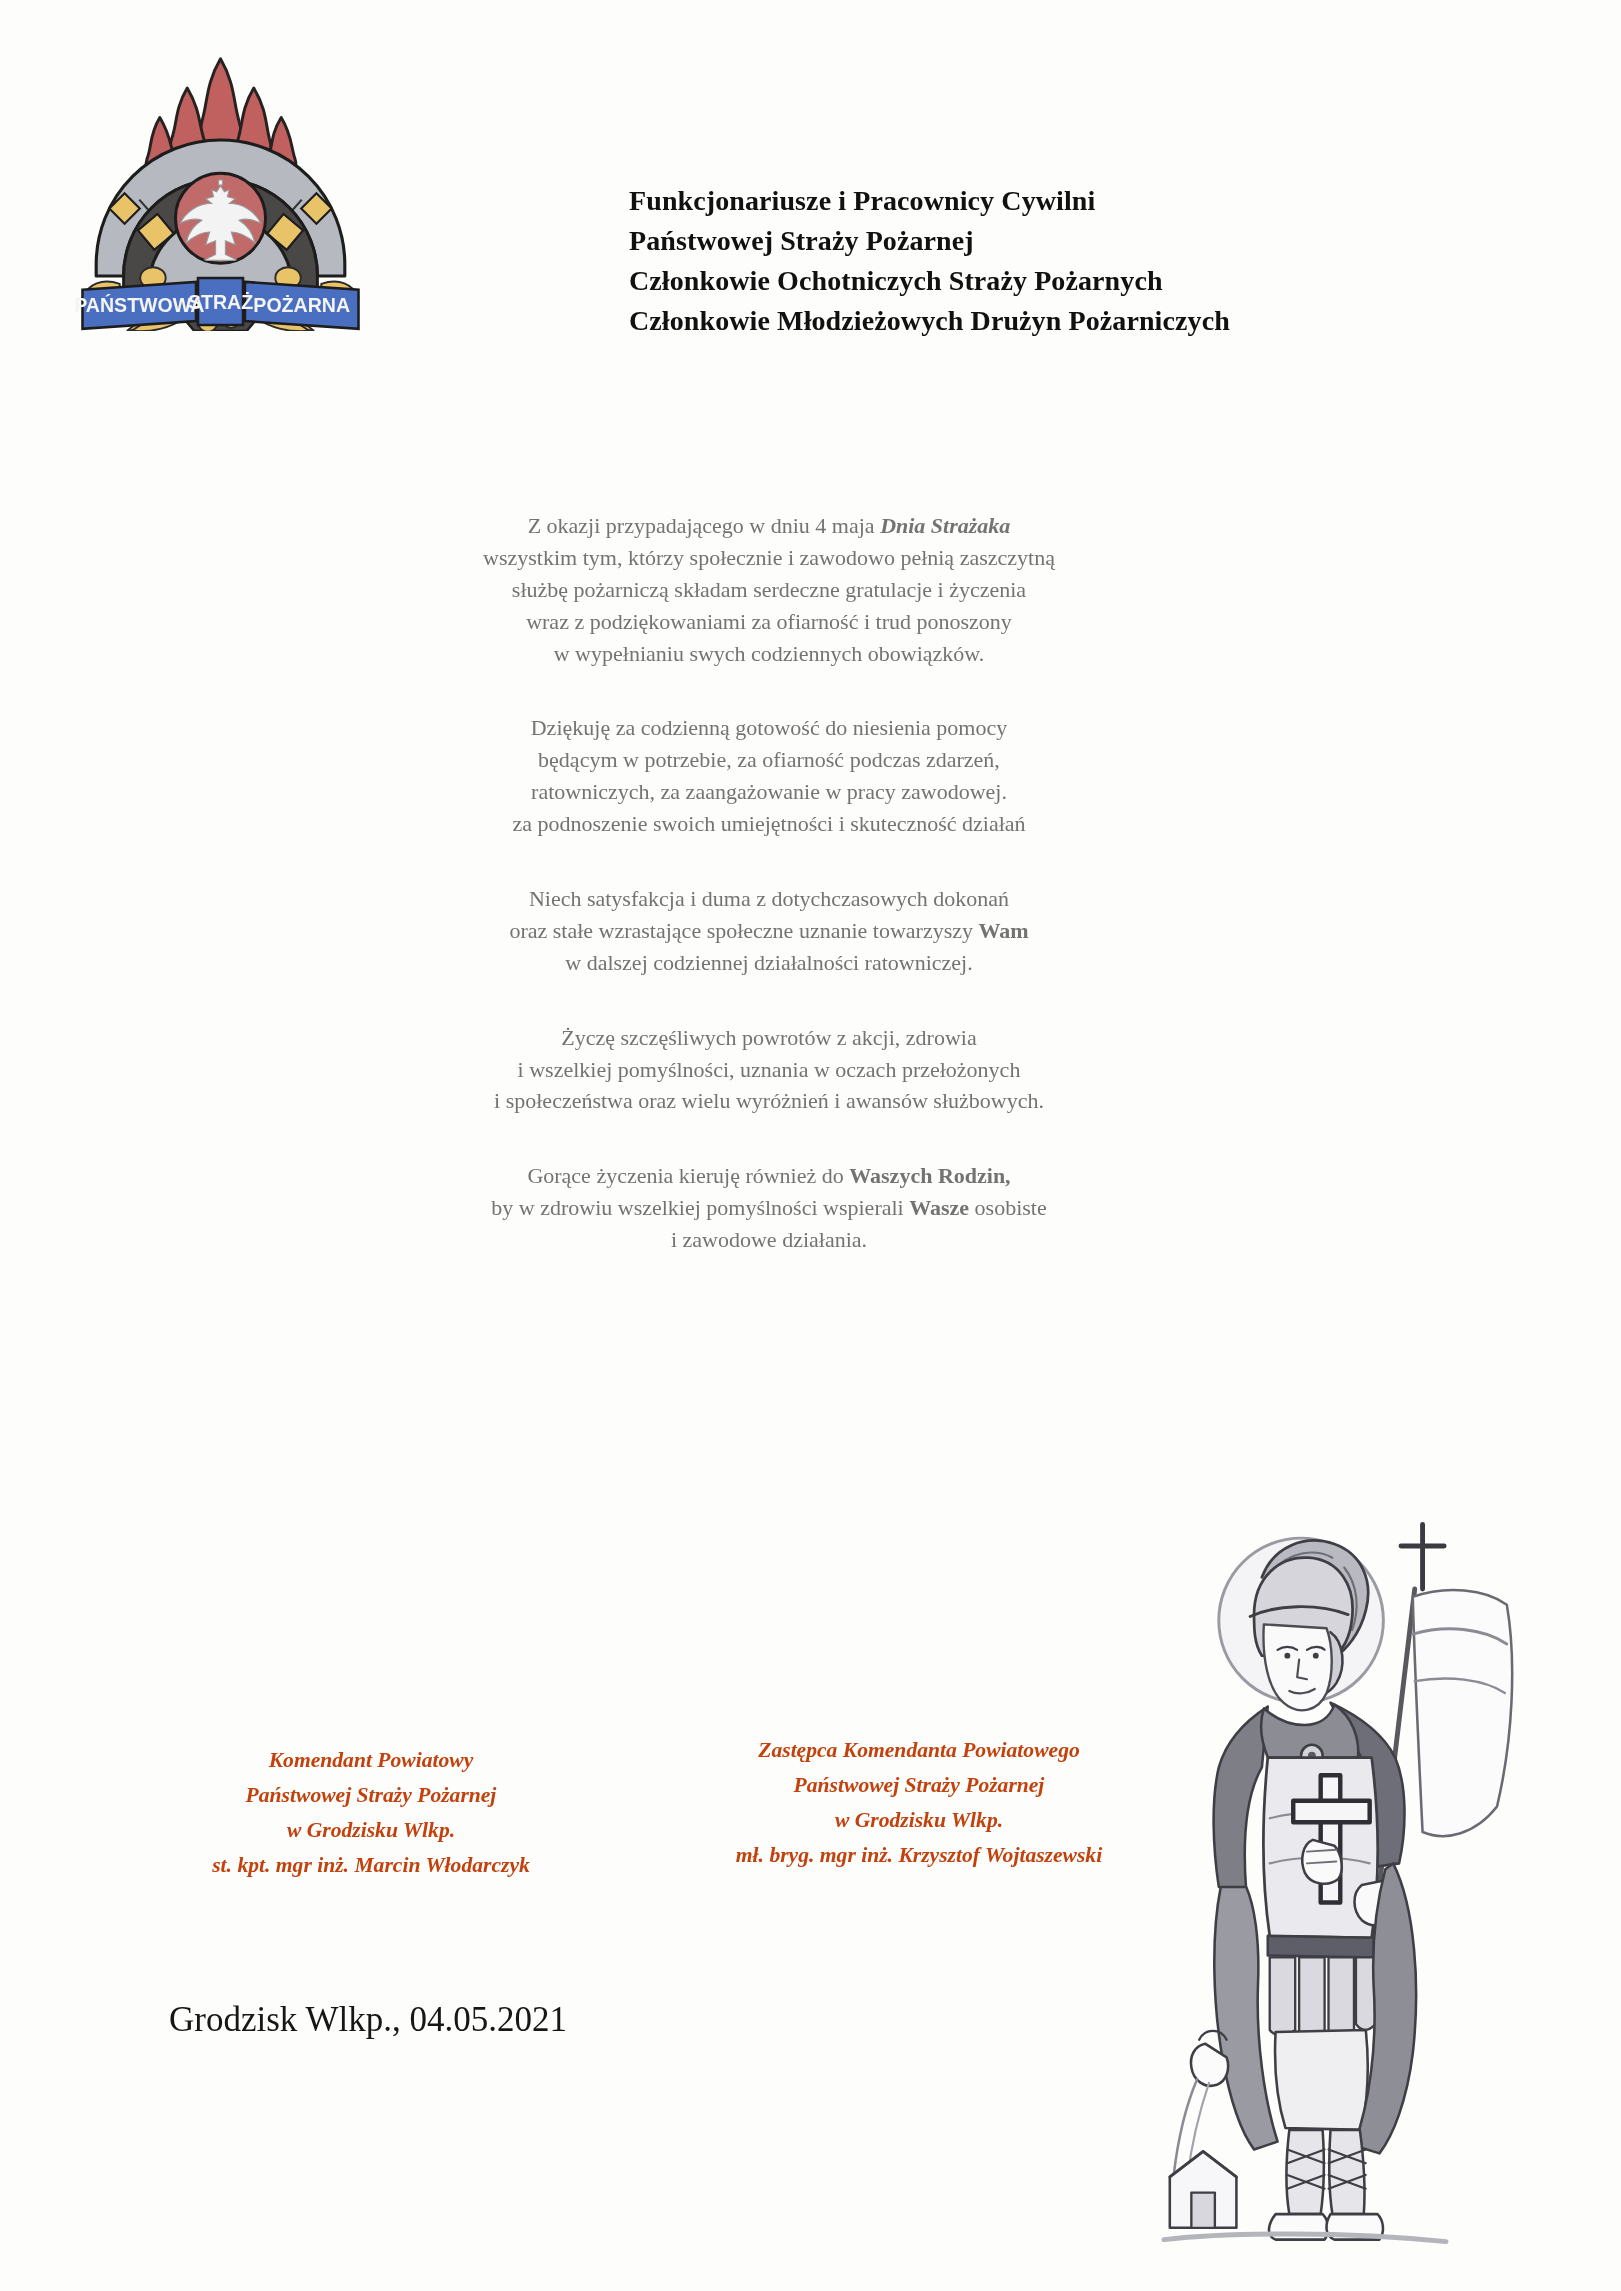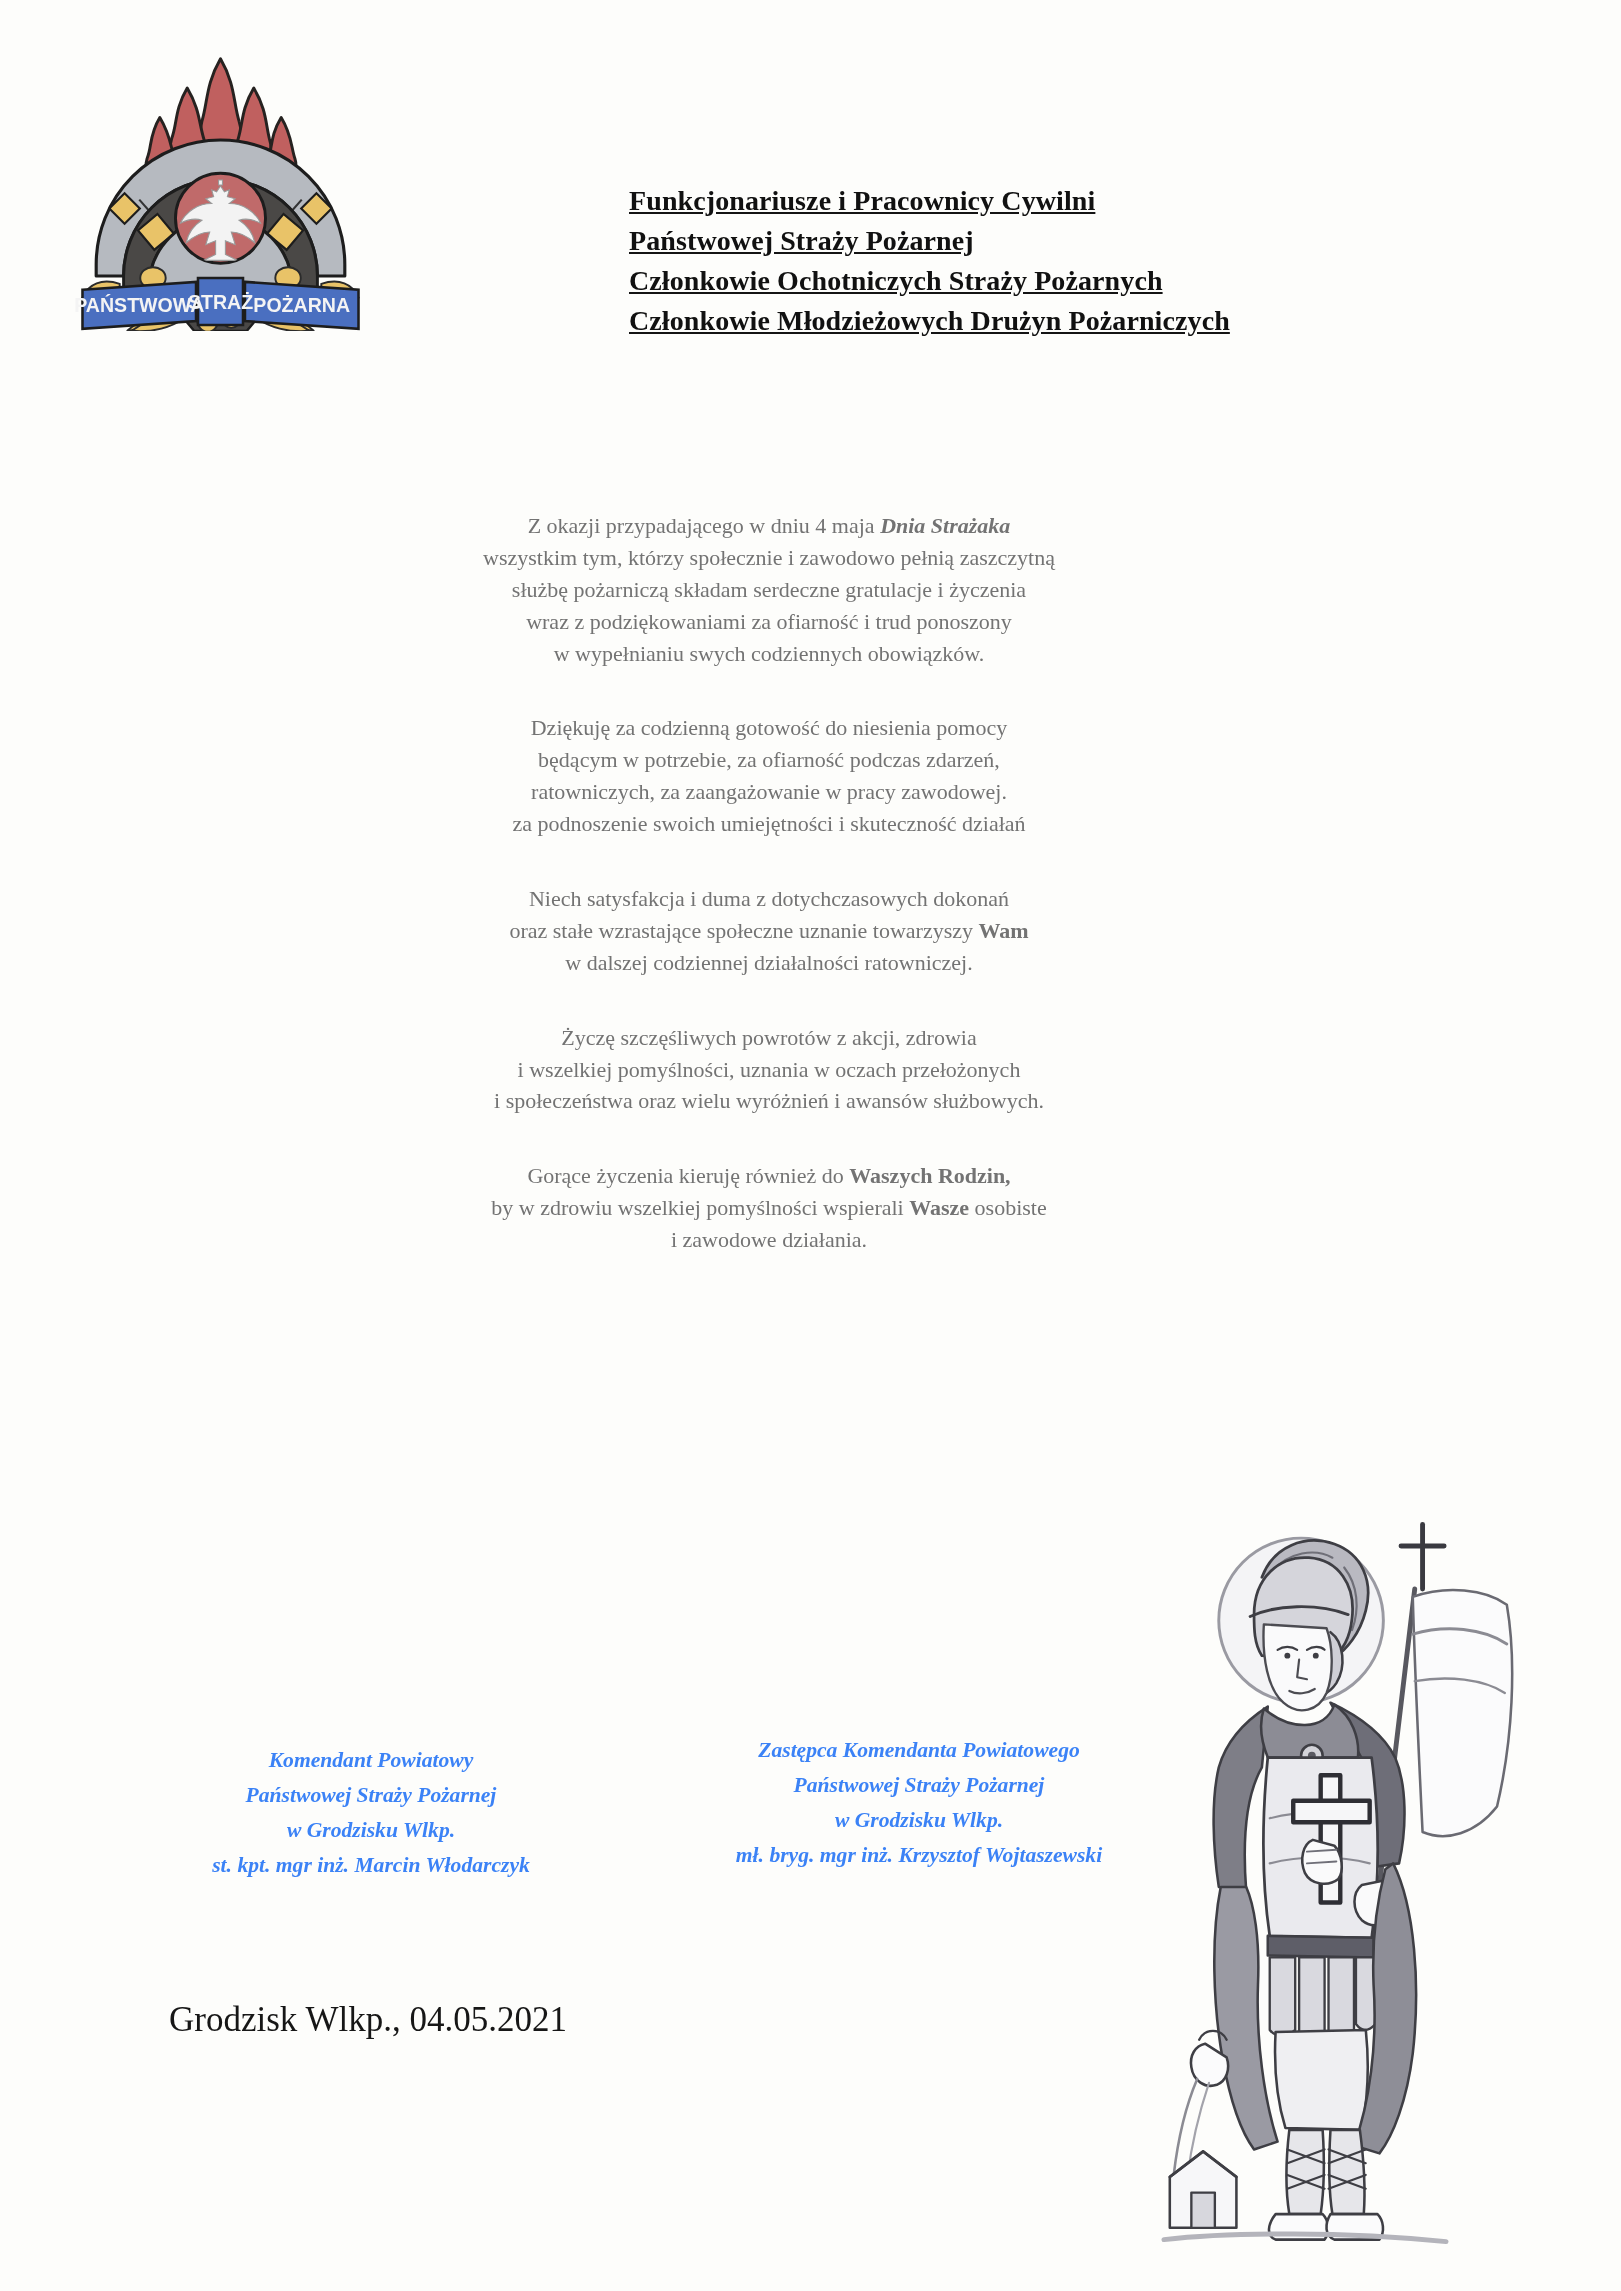--- a/index.html
+++ b/index.html
@@ -26,21 +26,20 @@
     height: 294px;
   }
   .emblem svg { display: block; width: 100%; height: 100%; }
 
   
   .addressee {
     position: absolute;
     left: 629px;
     top: 181px;
     width: 843px;
-    text-decoration: underline;
   }
   .addressee .line {
     font-size: 28px;
     font-weight: 700;
     line-height: 1.43;
     letter-spacing: 0.1px;
     white-space: nowrap;
     color: #111111;
   }
 
@@ -64,21 +63,21 @@
   .para b { font-weight: 700; }
 
   
   .sig {
     position: absolute;
     font-style: italic;
     font-weight: 700;
     font-size: 21.6px;
     line-height: 1.62;
     text-align: center;
-    color: #3b82f6;
+    color: #c2410c;
   }
   .sig .ln { display: block; white-space: nowrap; }
   .sig-left  { left: 116px; top: 1743px; width: 510px; }
   .sig-right { left: 635px; top: 1733px; width: 568px; }
 
   
   .placedate {
     position: absolute;
     left: 169px;
     top: 2000px;

